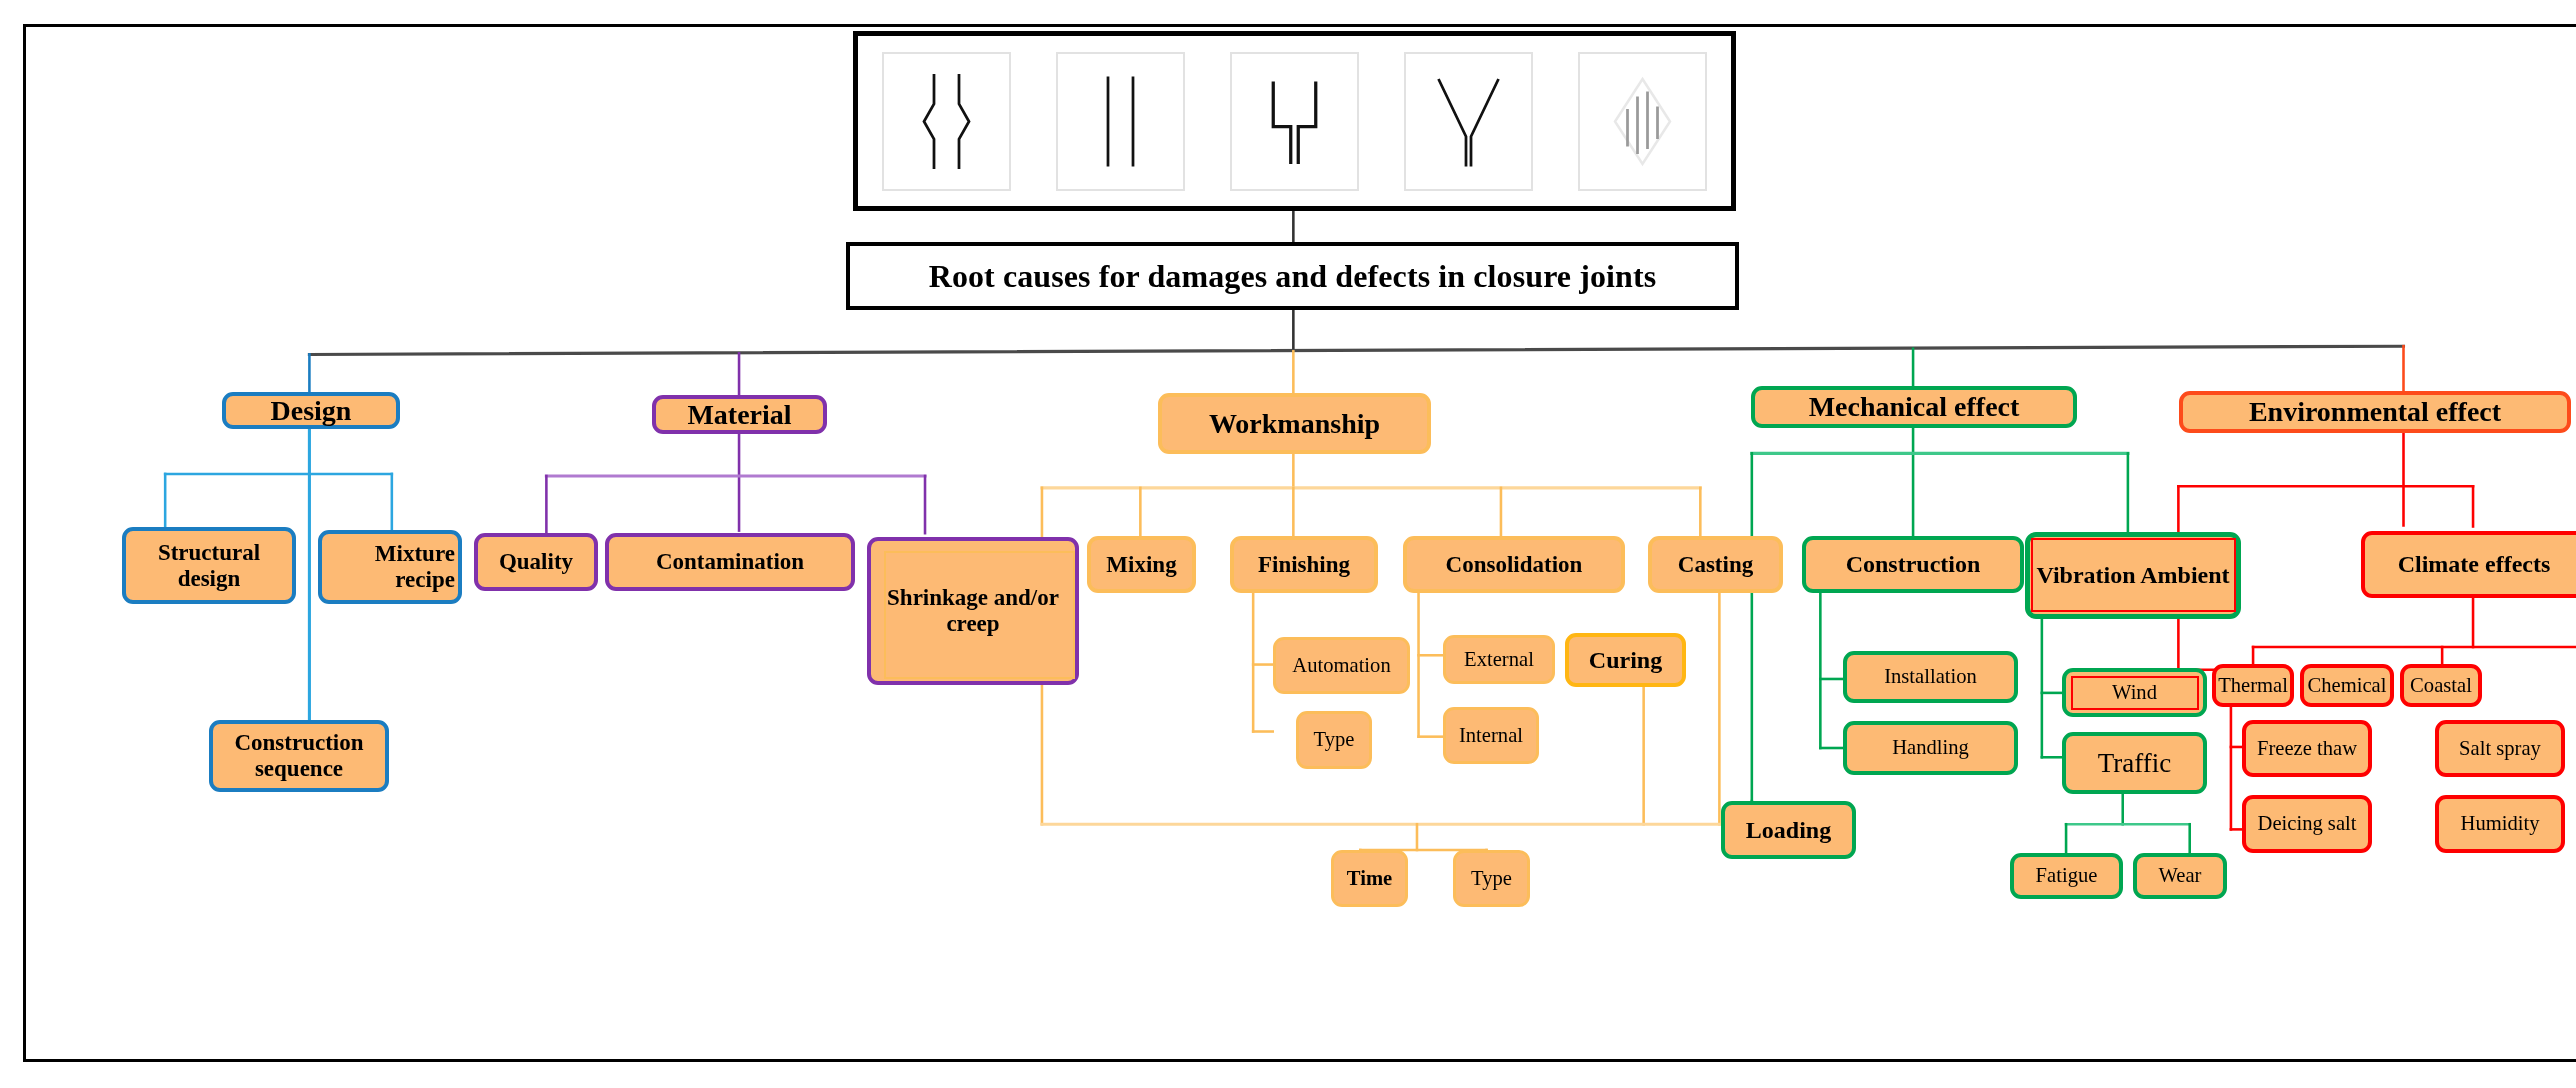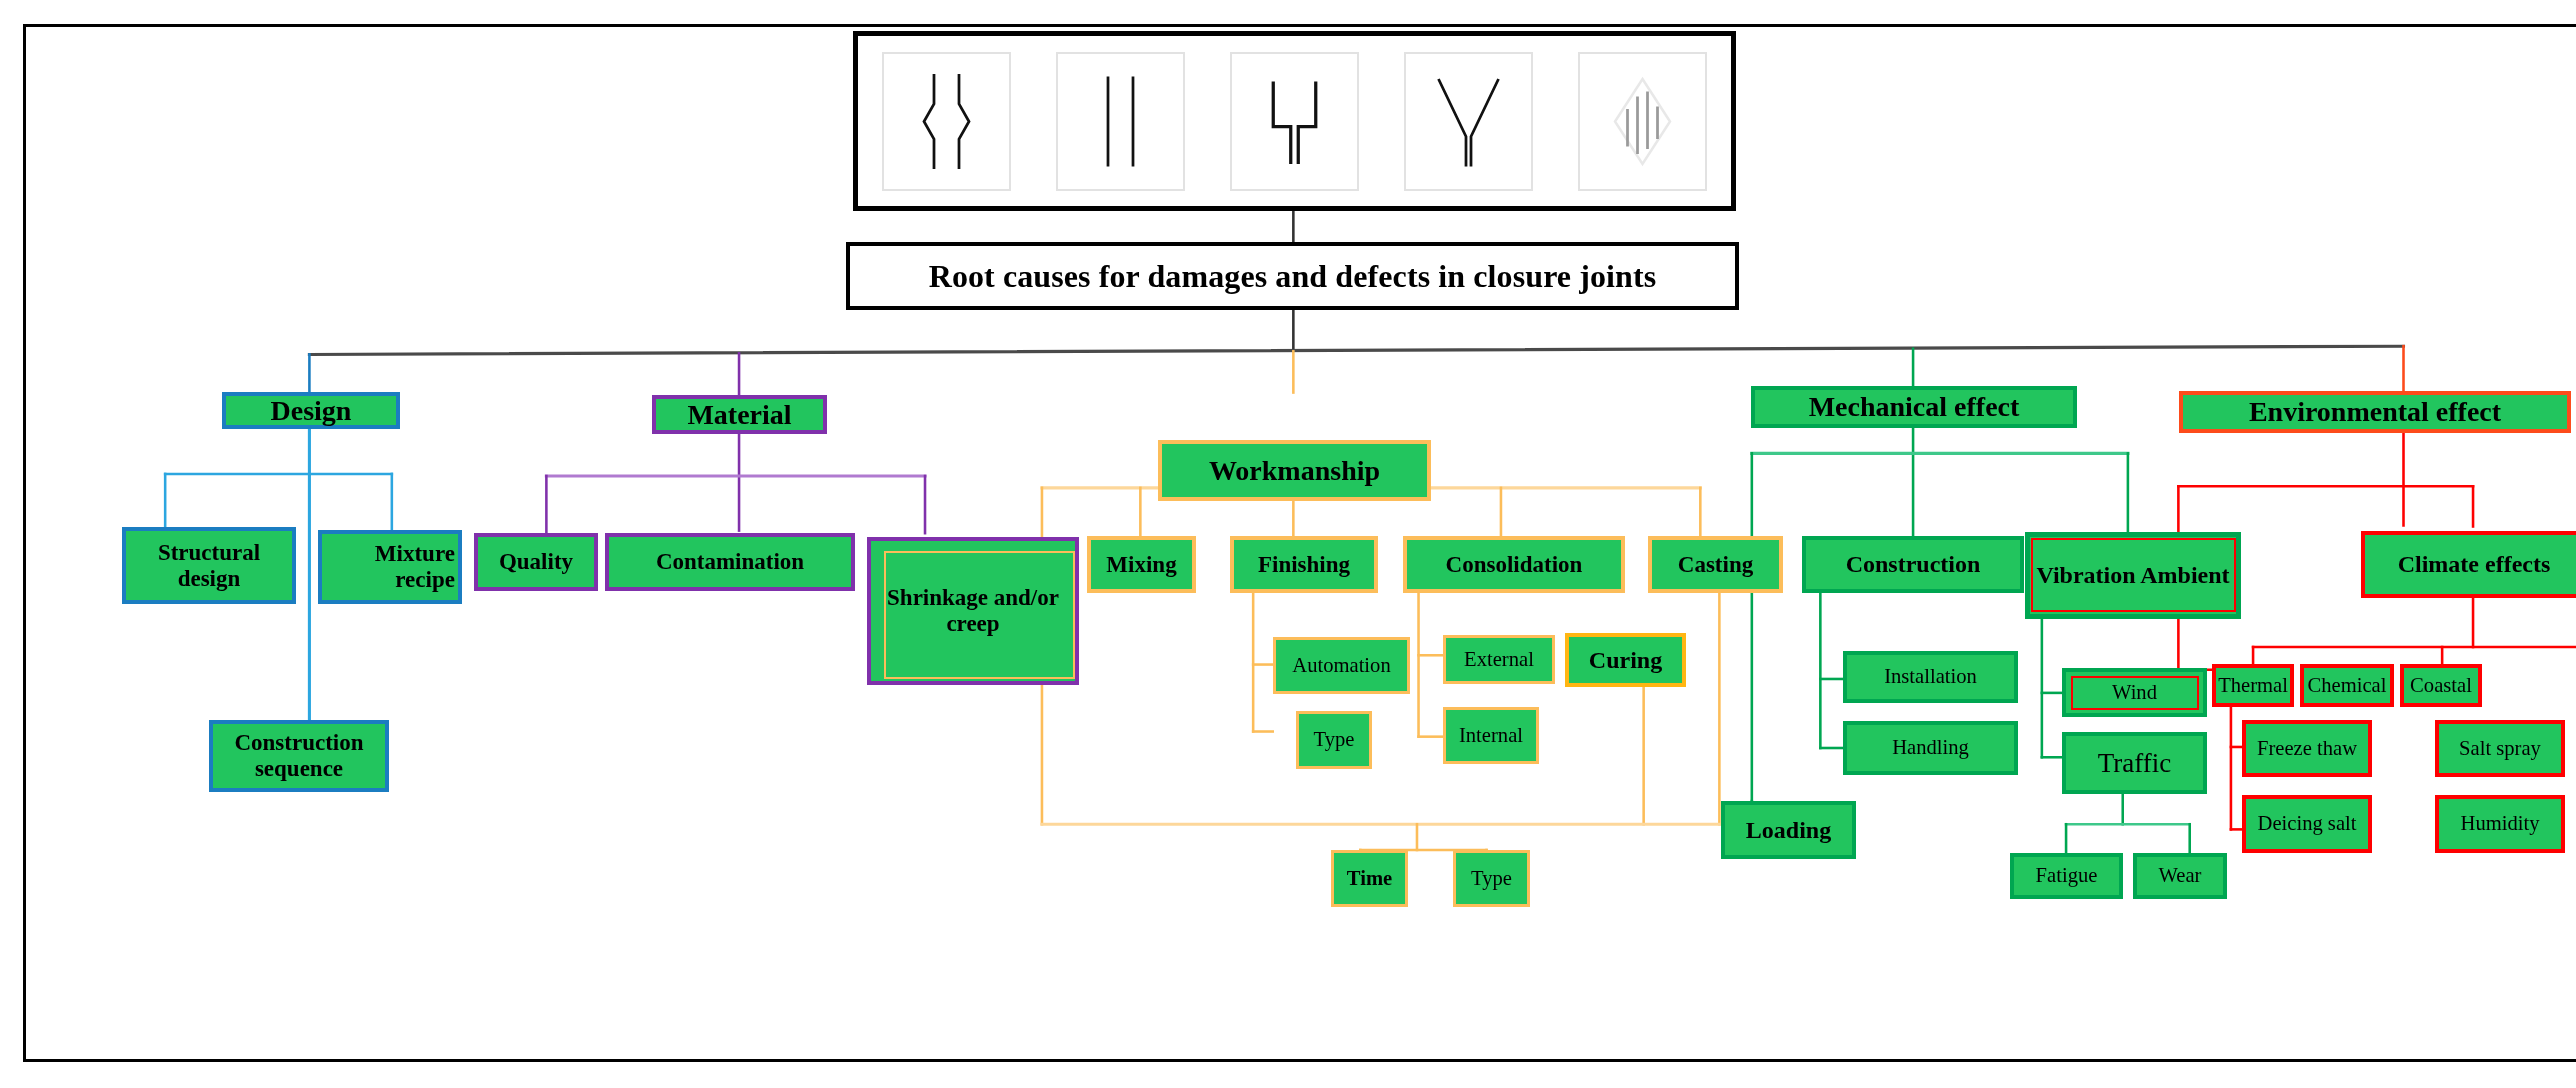--- a/index.html
+++ b/index.html
@@ -1,20 +1,20 @@
 <!DOCTYPE html>
 <html style="font-size:8.2px"><head>
 <meta charset="utf-8">
 <style>
   html,body{margin:0;padding:0;background:#ffffff;}
   body{font-family:"Liberation Serif", serif;}
   #stage{position:relative;width:2733px;height:1088px;background:#fff;overflow:hidden;}
   #frame{position:absolute;left:23px;top:24px;width:2688px;height:1038px;border:3.6px solid #000;box-sizing:border-box;background:#fff;}
   svg.lines{position:absolute;left:0;top:0;width:2733px;height:1088px;pointer-events:none;}
-  .node{position:absolute;box-sizing:border-box;background:#22c55e;display:flex;align-items:center;justify-content:center;text-align:center;line-height:1.12;color:#000;}
+  .node{position:absolute;box-sizing:border-box;background:#fdba74;display:flex;align-items:center;justify-content:center;text-align:center;line-height:1.12;color:#000;border-radius:11px;}
   .node .t{display:block;padding:0 3.1px;}
   .b{font-weight:bold;}
   
   #iconbar{position:absolute;left:853px;top:31px;width:883px;height:180px;border:5.7px solid #000;background:#fff;box-sizing:border-box;display:flex;align-items:center;justify-content:space-between;padding:0 24px;}
   .icon{width:129px;height:139px;border:2.1px solid #e2e2e2;box-sizing:border-box;position:relative;background:#fff;}
   .icon svg{position:absolute;left:0;top:0;width:100%;height:100%;}
   #rootbox{position:absolute;left:846px;top:242px;width:893px;height:68px;border:4.6px solid #000;box-sizing:border-box;background:#fff;display:flex;align-items:center;justify-content:center;}
   #rootbox .t{font-weight:bold;font-size:32px;letter-spacing:0.1px;}
 </style>
 </head>
@@ -185,21 +185,21 @@
     <span class="t">Quality</span>
   </div>
   <div class="node b" style="left:605px;top:533px;width:250px;height:58px;border:4.1px solid #8031ab;font-size:23px;">
     <span class="t">Contamination</span>
   </div>
   <div class="node b" style="left:867px;top:537px;width:212px;height:148px;border:4.6px solid #8031ab;font-size:23px;">
     <span class="t">Shrinkage and/or creep</span>
   </div>
   <div style="position:absolute;left:884px;top:551px;width:191px;height:128px;border:2.6px solid #fcbd5a;box-sizing:border-box;"></div>
 
-  <div class="node b" style="left:1158px;top:393px;width:273px;height:61px;border:4.1px solid #fcbd5a;font-size:28px;margin-top:47px;">
+  <div class="node b" style="left:1158px;top:393px;width:273px;height:61px;border:4.1px solid #fcbd5a;font-size:28px;">
     <span class="t">Workmanship</span>
   </div>
   <div class="node b" style="left:1087px;top:536px;width:109px;height:57px;border:4.1px solid #fcbd5a;font-size:23px;">
     <span class="t">Mixing</span>
   </div>
   <div class="node b" style="left:1230px;top:536px;width:148px;height:57px;border:4.1px solid #fcbd5a;font-size:23px;">
     <span class="t">Finishing</span>
   </div>
   <div class="node b" style="left:1403px;top:536px;width:222px;height:57px;border:4.1px solid #fcbd5a;font-size:23px;">
     <span class="t">Consolidation</span>

